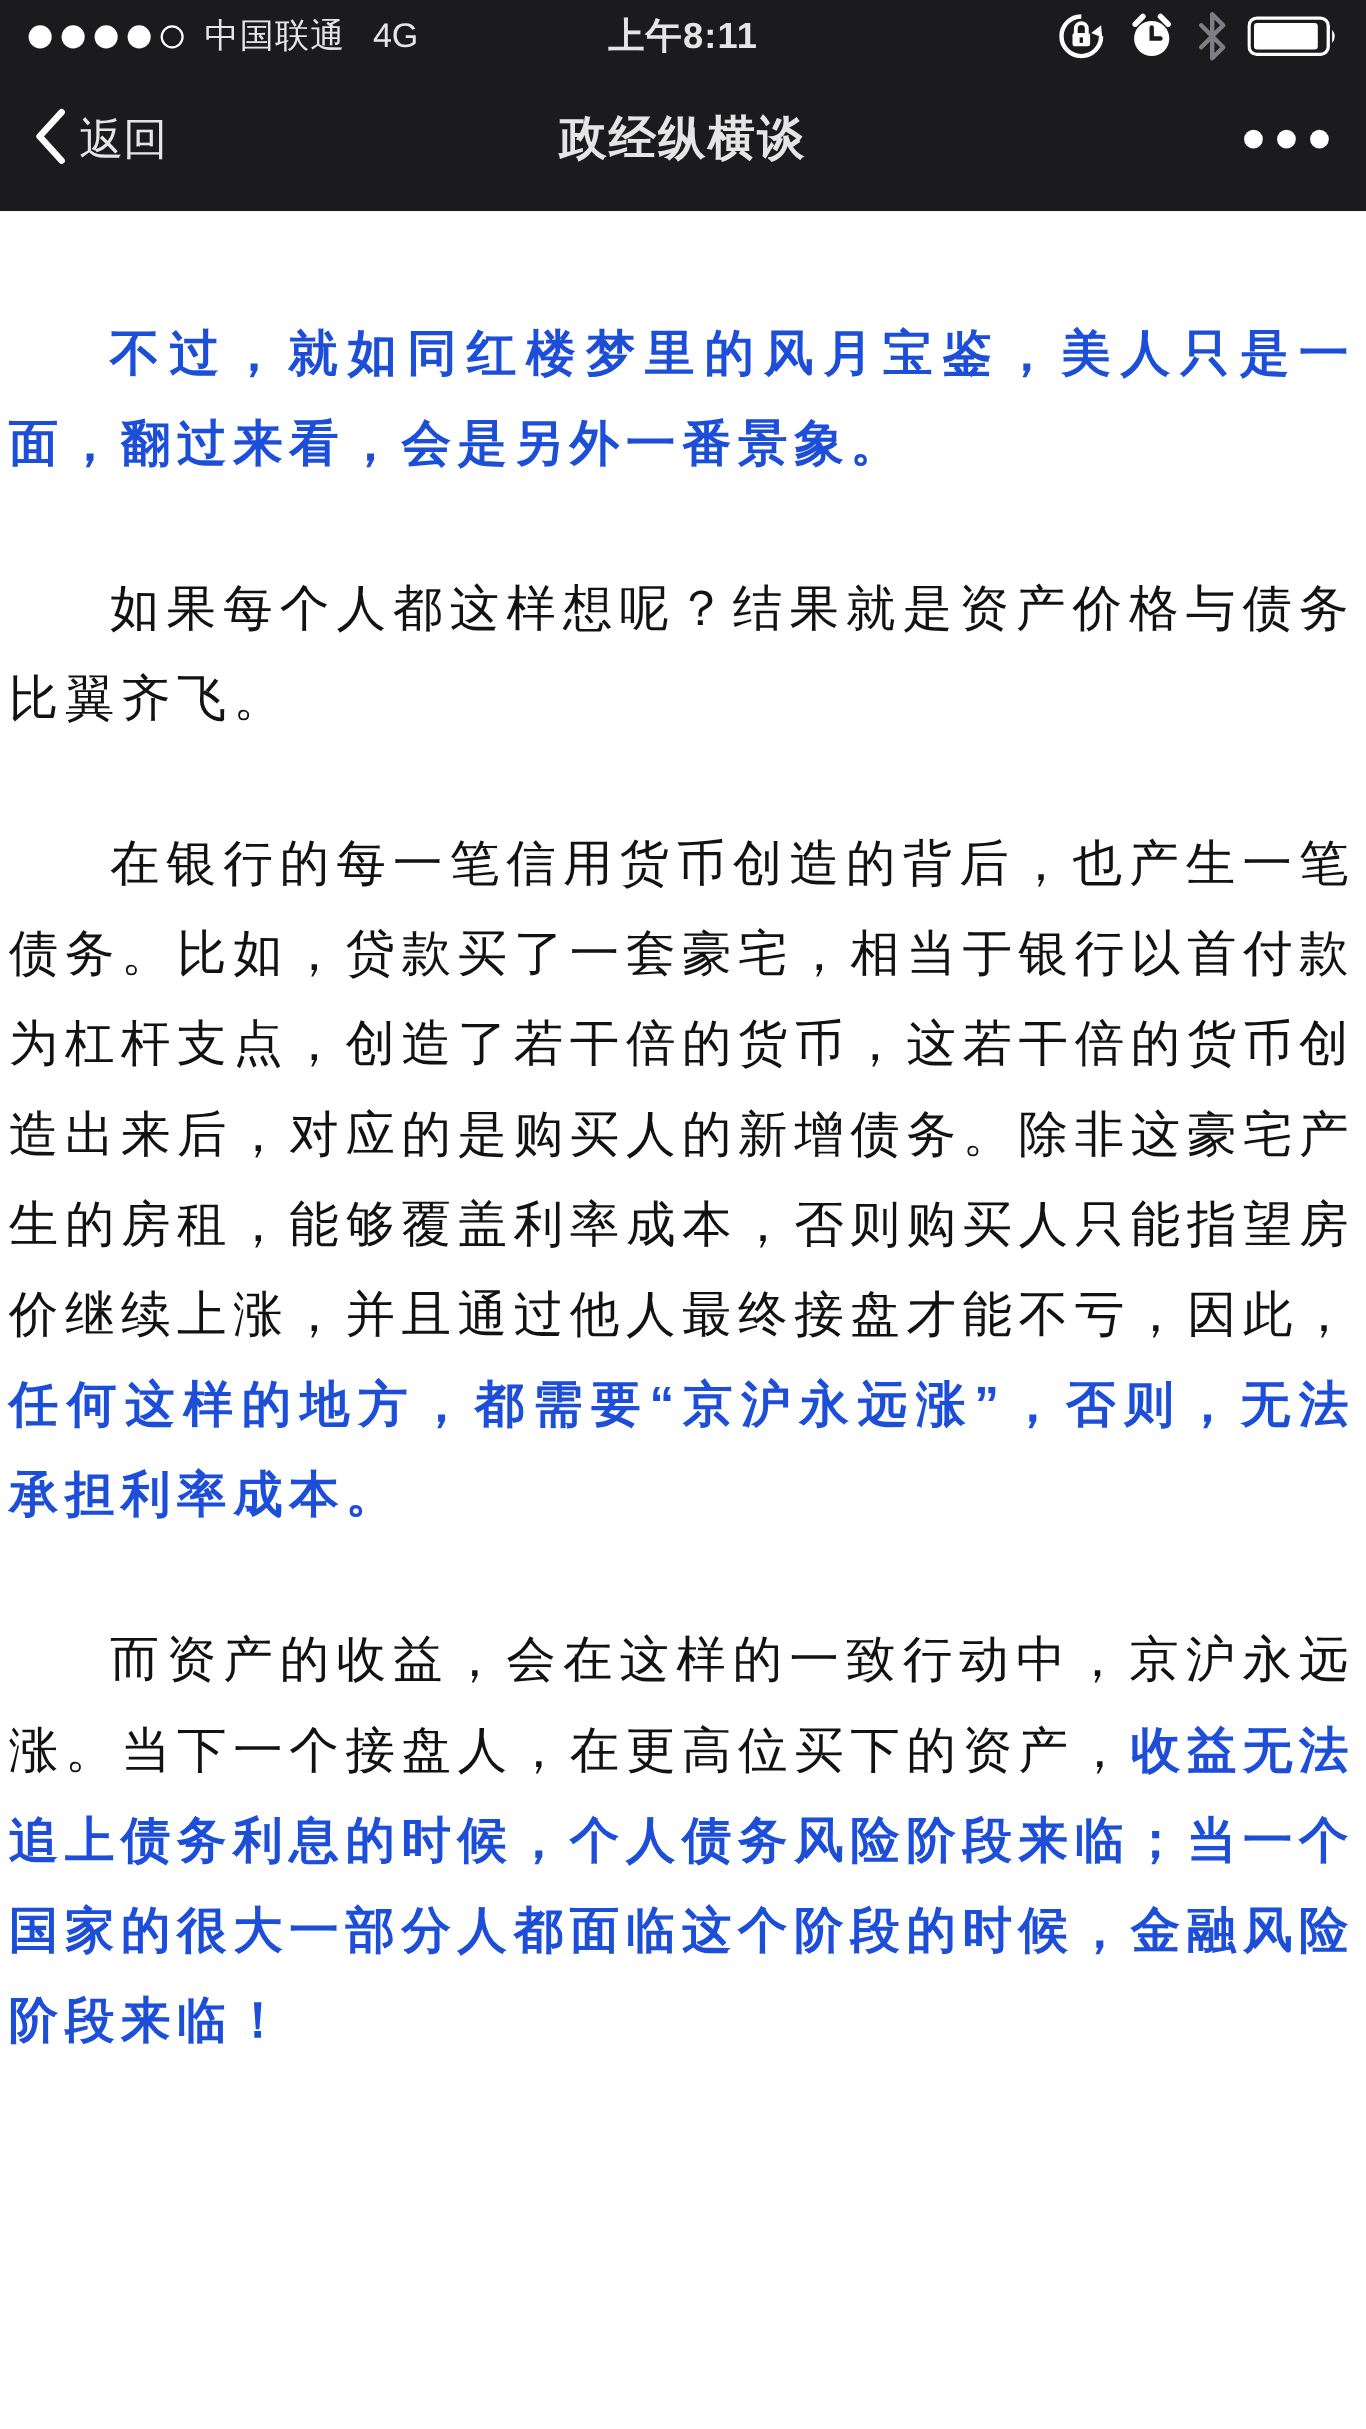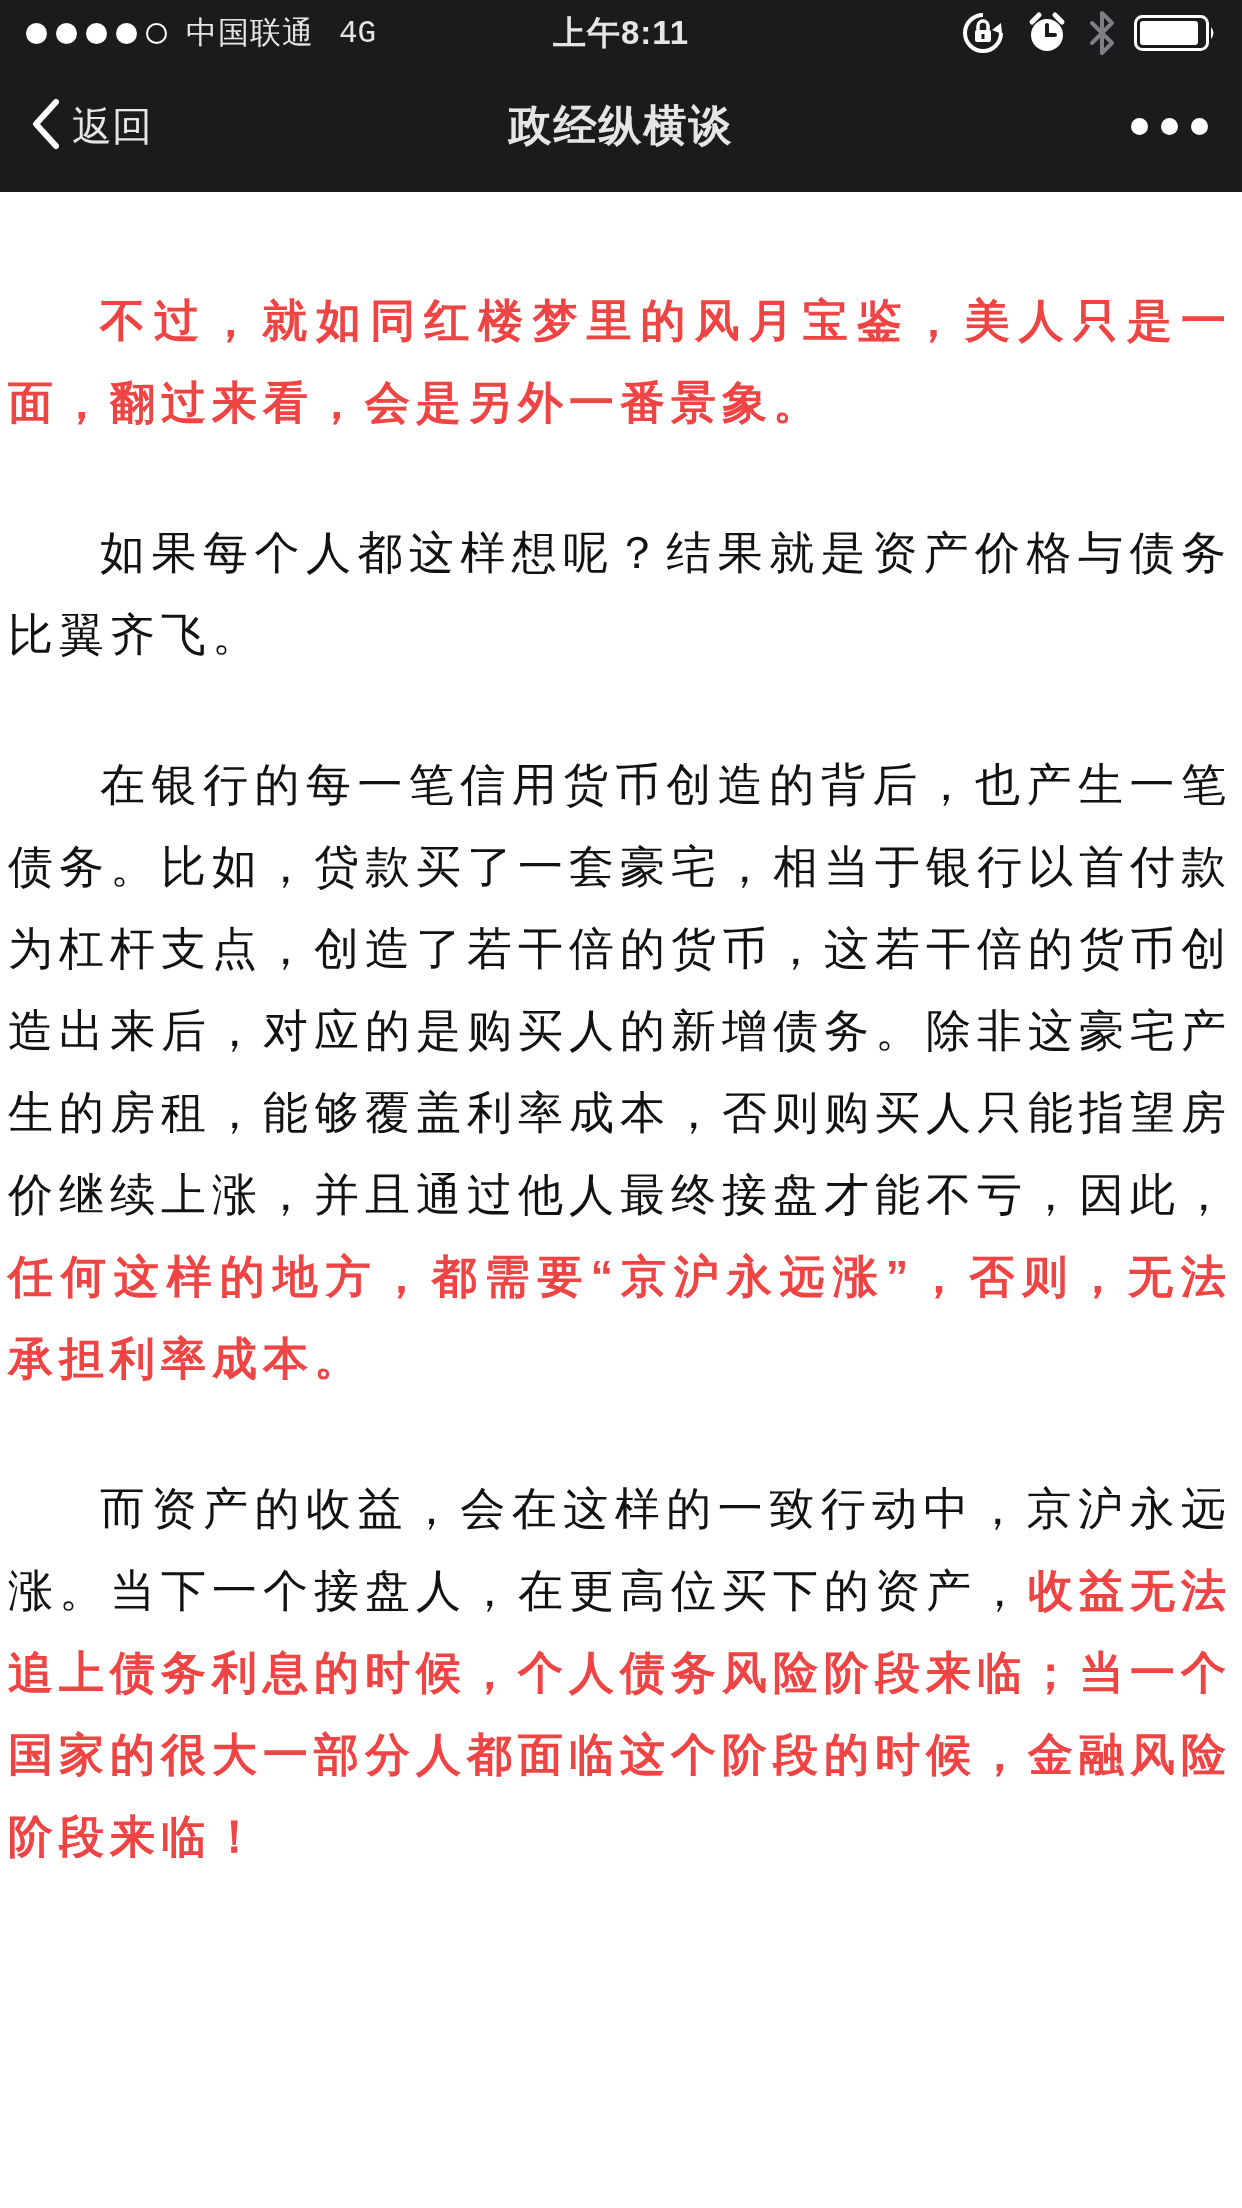--- a/index.html
+++ b/index.html
@@ -27,21 +27,21 @@
     display:flex; align-items:center;
     padding:6px 26px 0 26px;
     font-size:31px;
   }
   .status-left { display:flex; align-items:center; gap:9px; flex:1; }
   .signal-dots { display:flex; align-items:center; gap:9px; margin-right:10px; }
   .signal-dot { width:21px; height:21px; border-radius:50%; }
   .signal-dot.filled { background:#ffffff; }
   .signal-dot.empty { background:transparent; border:2px solid #ffffff; }
   .carrier { letter-spacing:1px; }
-  .network { margin-left:16px;font-family:Liberation Mono, monospace; }
+  .network { margin-left:16px; }
   .status-center { flex:0 0 auto; font-size:33px; font-weight:600; letter-spacing:1px; }
   .status-right { display:flex; align-items:center; justify-content:flex-end; gap:18px; flex:1; }
   .status-right svg { display:block; }
 
   .nav-bar {
     height:132px;
     display:flex; align-items:center;
     padding:0 30px;
     position:relative;
   }
@@ -66,21 +66,21 @@
   }
   .article p {
     font-size:45px;
     line-height:82px;
     letter-spacing:6px;
     color:#121212;
     text-align:justify;
     text-indent:92px;
     margin-bottom:68px;
   }
-  .article p .seg-bold { font-weight:700; color:#ef4444; }
+  .article p .seg-bold { font-weight:700; color:#1d4ed8; }
 </style>
 </head>
 <body>
 
 <div class="phone">
 
   <div class="app-header">
 
     <div class="status-bar">
       <div class="status-left">

